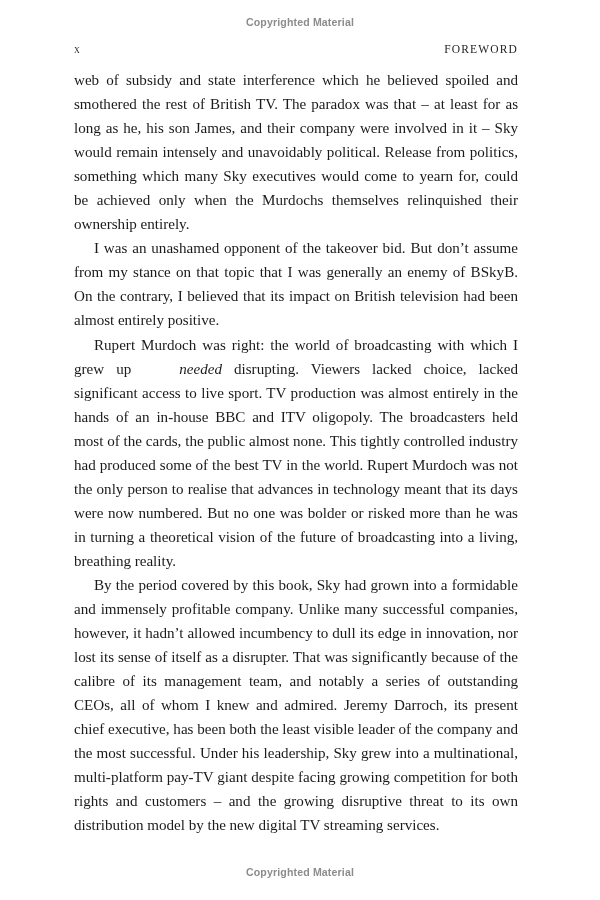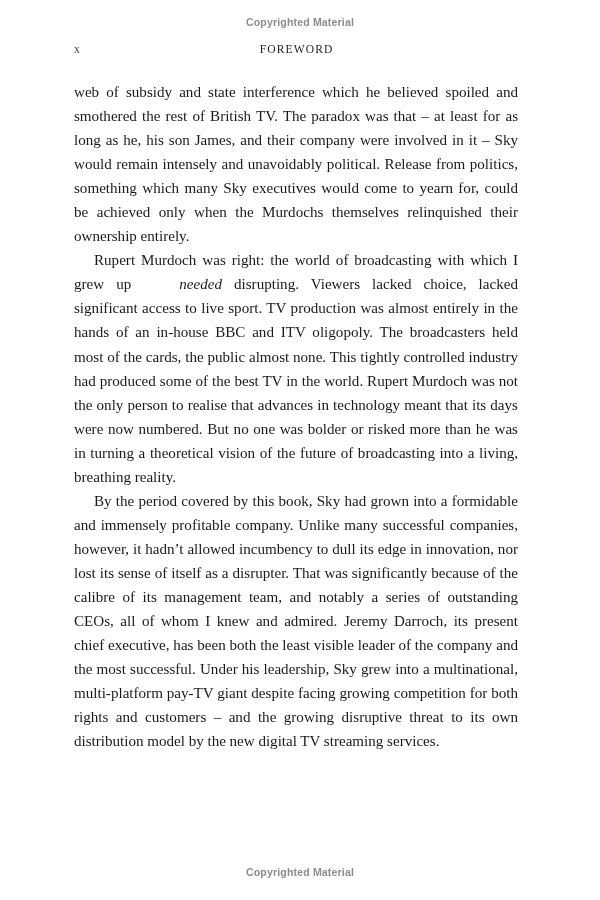--- a/index.html
+++ b/index.html
@@ -55,33 +55,33 @@
     font-size: 11px;
     font-variant: small-caps;
     color: #232323;
     line-height: 16px;
   }
   .head-title {
     position: absolute;
     left: 0;
     top: 0;
     width: 100%;
-    text-align: center;
+    text-align: right;
     font-size: 11.5px;
     letter-spacing: 1.15px;
     color: #232323;
     line-height: 16px;
     text-indent: 1.15px;
   }
 
   
   .textblock {
     position: absolute;
     left: 74px;
-    top: 80px;
+    top: 68px;
     width: 444px;
   }
   .textblock p {
     margin: 0;
     font-size: 15.1px;
     line-height: 24.05px;
     text-align: justify;
     text-justify: inter-word;
     -webkit-hyphens: none;
     hyphens: none;
@@ -103,20 +103,21 @@
   <div class="watermark watermark-top">Copyrighted Material</div>
 
   <div class="running-head">
     <span class="folio">x</span>
     <span class="head-title">FOREWORD</span>
   </div>
 
   <div class="textblock">
     <p>web of subsidy and state interference which he believed spoiled and smothered the rest of British TV. The paradox was that – at least for as long as he, his son James, and their company were involved in it – Sky would remain intensely and unavoidably political. Release from politics, something which many Sky executives would come to yearn for, could be achieved only when the Murdochs themselves relinquished their ownership entirely.</p>
 
+    <p class="indent">I was an unashamed opponent of the takeover bid. But don’t assume from my stance on that topic that I was generally an enemy of BSkyB. On the contrary, I believed that its impact on British television had been almost entirely positive.</p>
 
     <p class="indent"><span>Rupert Murdoch was right: the world of broadcasting with which I grew up </span><em>needed</em><span> disrupting. Viewers lacked choice, lacked significant access to live sport. TV production was almost entirely in the hands of an in-house BBC and ITV oligopoly. The broadcasters held most of the cards, the public almost none. This tightly controlled industry had produced some of the best TV in the world. Rupert Murdoch was not the only person to realise that advances in technology meant that its days were now numbered. But no one was bolder or risked more than he was in turning a theoretical vision of the future of broadcasting into a living, breathing reality.</span></p>
 
     <p class="indent">By the period covered by this book, Sky had grown into a formidable and immensely profitable company. Unlike many successful companies, however, it hadn’t allowed incumbency to dull its edge in innovation, nor lost its sense of itself as a disrupter. That was significantly because of the calibre of its management team, and notably a series of outstanding CEOs, all of whom I knew and admired. Jeremy Darroch, its present chief executive, has been both the least visible leader of the company and the most successful. Under his leadership, Sky grew into a multinational, multi-platform pay-TV giant despite facing growing competition for both rights and customers – and the growing disruptive threat to its own distribution model by the new digital TV streaming services.</p>
   </div>
 
   <div class="watermark watermark-bottom">Copyrighted Material</div>
 
 </div>
 

